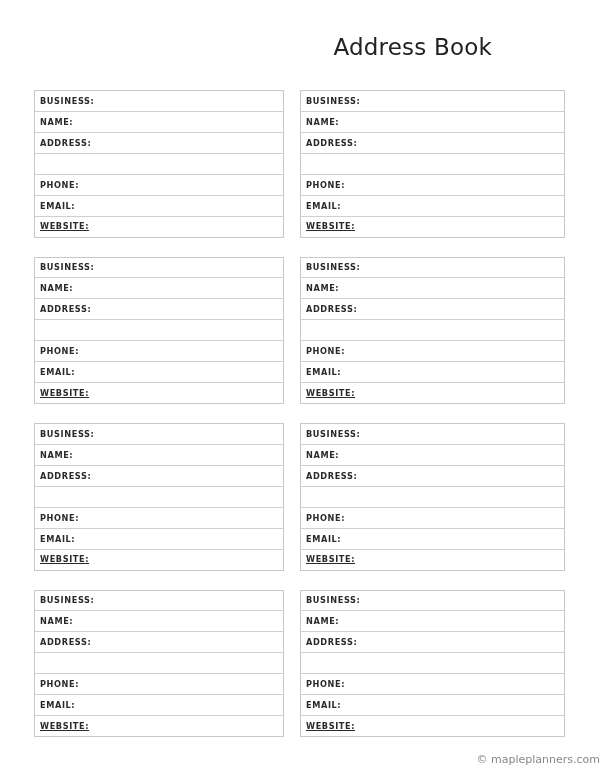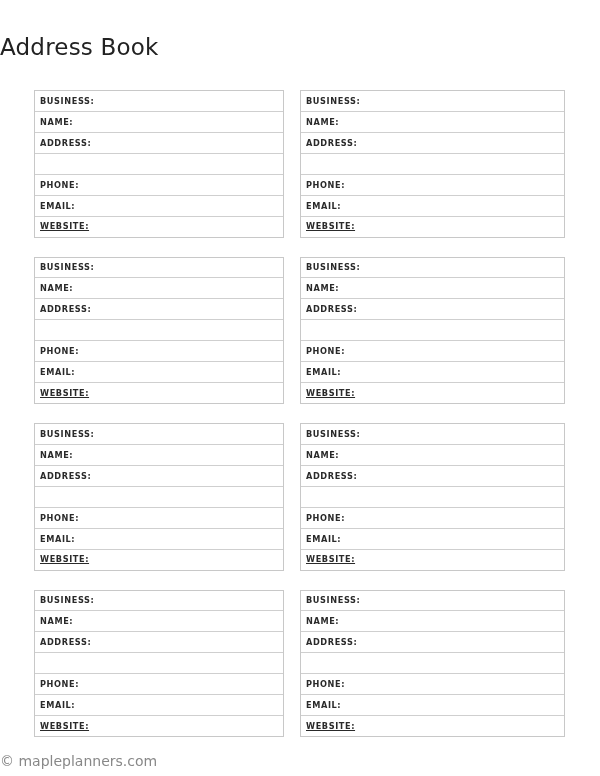--- a/index.html
+++ b/index.html
@@ -1,22 +1,22 @@
 <!DOCTYPE html>
 <html><head>
 <meta charset="utf-8">
 <style>
   html, body { margin: 0; padding: 0; background: #ffffff; }
   body { width: 600px; height: 776px; position: relative; overflow: hidden; font-family: "DejaVu Sans", "Liberation Sans", sans-serif; }
-  .title { position: absolute; top: 34px; left: 0; width: 492px; text-align: left; font-size: 23px; color: #222; letter-spacing: 0.2px; font-family: "DejaVu Sans", sans-serif; }
+  .title { position: absolute; top: 34px; left: 0; width: 492px; text-align: right; font-size: 23px; color: #222; letter-spacing: 0.2px; font-family: "DejaVu Sans", sans-serif; }
   .grid { position: absolute; top: 90px; left: 34px; width: 531px; display: grid; grid-template-columns: 250px 265px; column-gap: 16px; row-gap: 19px; }
   .card { border: 1.5px solid #c8c8c8; box-sizing: border-box; height: 147.5px; display: flex; flex-direction: column; }
   .row { flex: 1; border-bottom: 1.2px solid #cfcfcf; display: flex; align-items: center; padding-left: 5px; font-size: 8.2px; font-weight: bold; color: #2a2a2a; letter-spacing: 0.6px; }
   .row:last-child { border-bottom: none; text-decoration: underline; }
-  .footer { position: absolute; top: 753px; left: 0; width: 600px; text-align: left; font-size: 14px; color: #888; }
+  .footer { position: absolute; top: 753px; left: 0; width: 600px; text-align: right; font-size: 11px; color: #888; }
 </style>
 </head>
 <body>
 
 <div class="title">Address Book</div>
 
 <div class="grid">
   <div class="card">
     <div class="row">BUSINESS:</div>
     <div class="row">NAME:</div>

